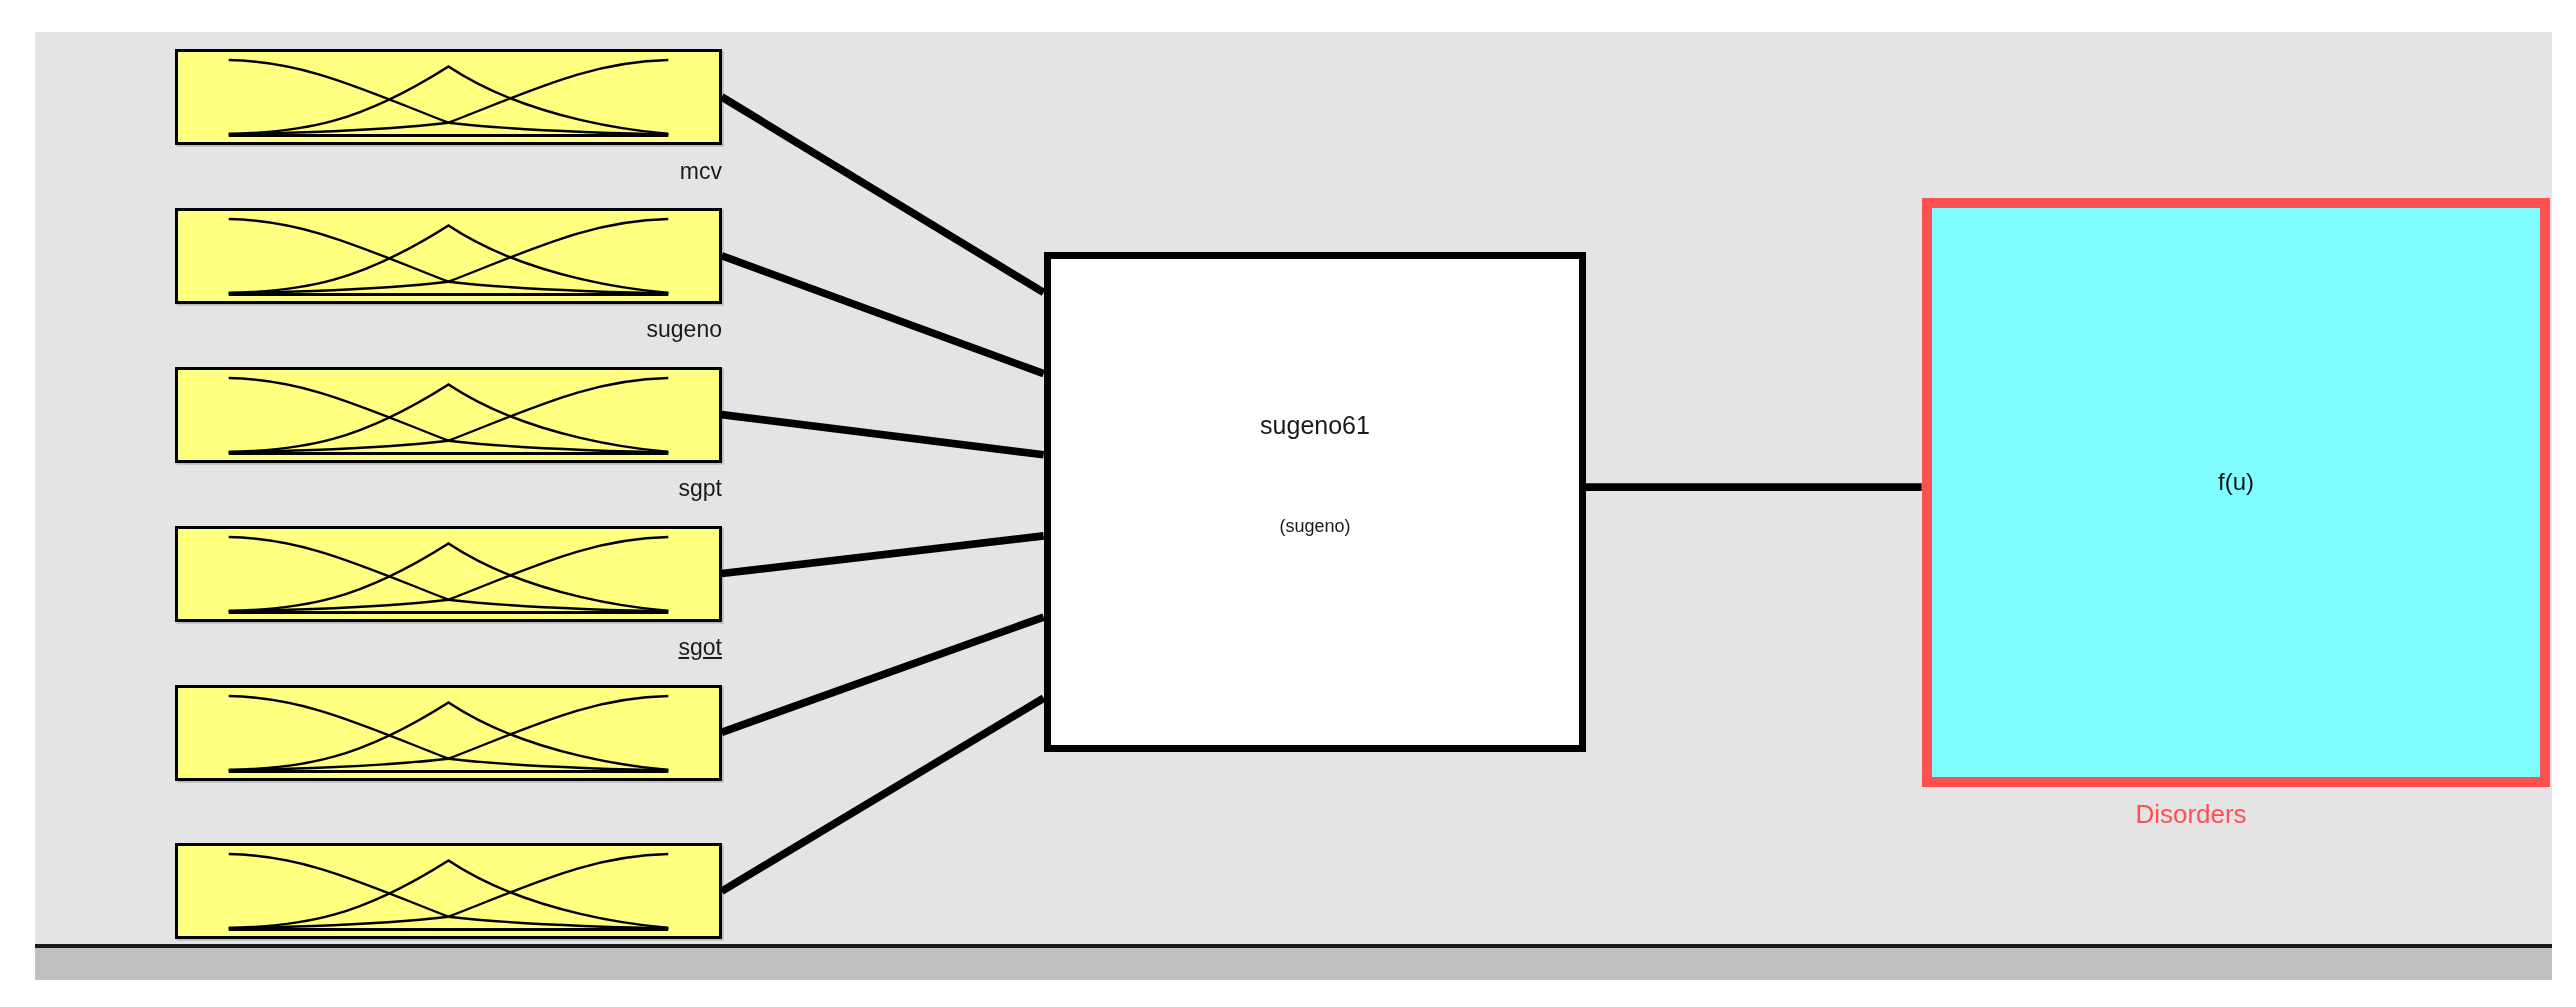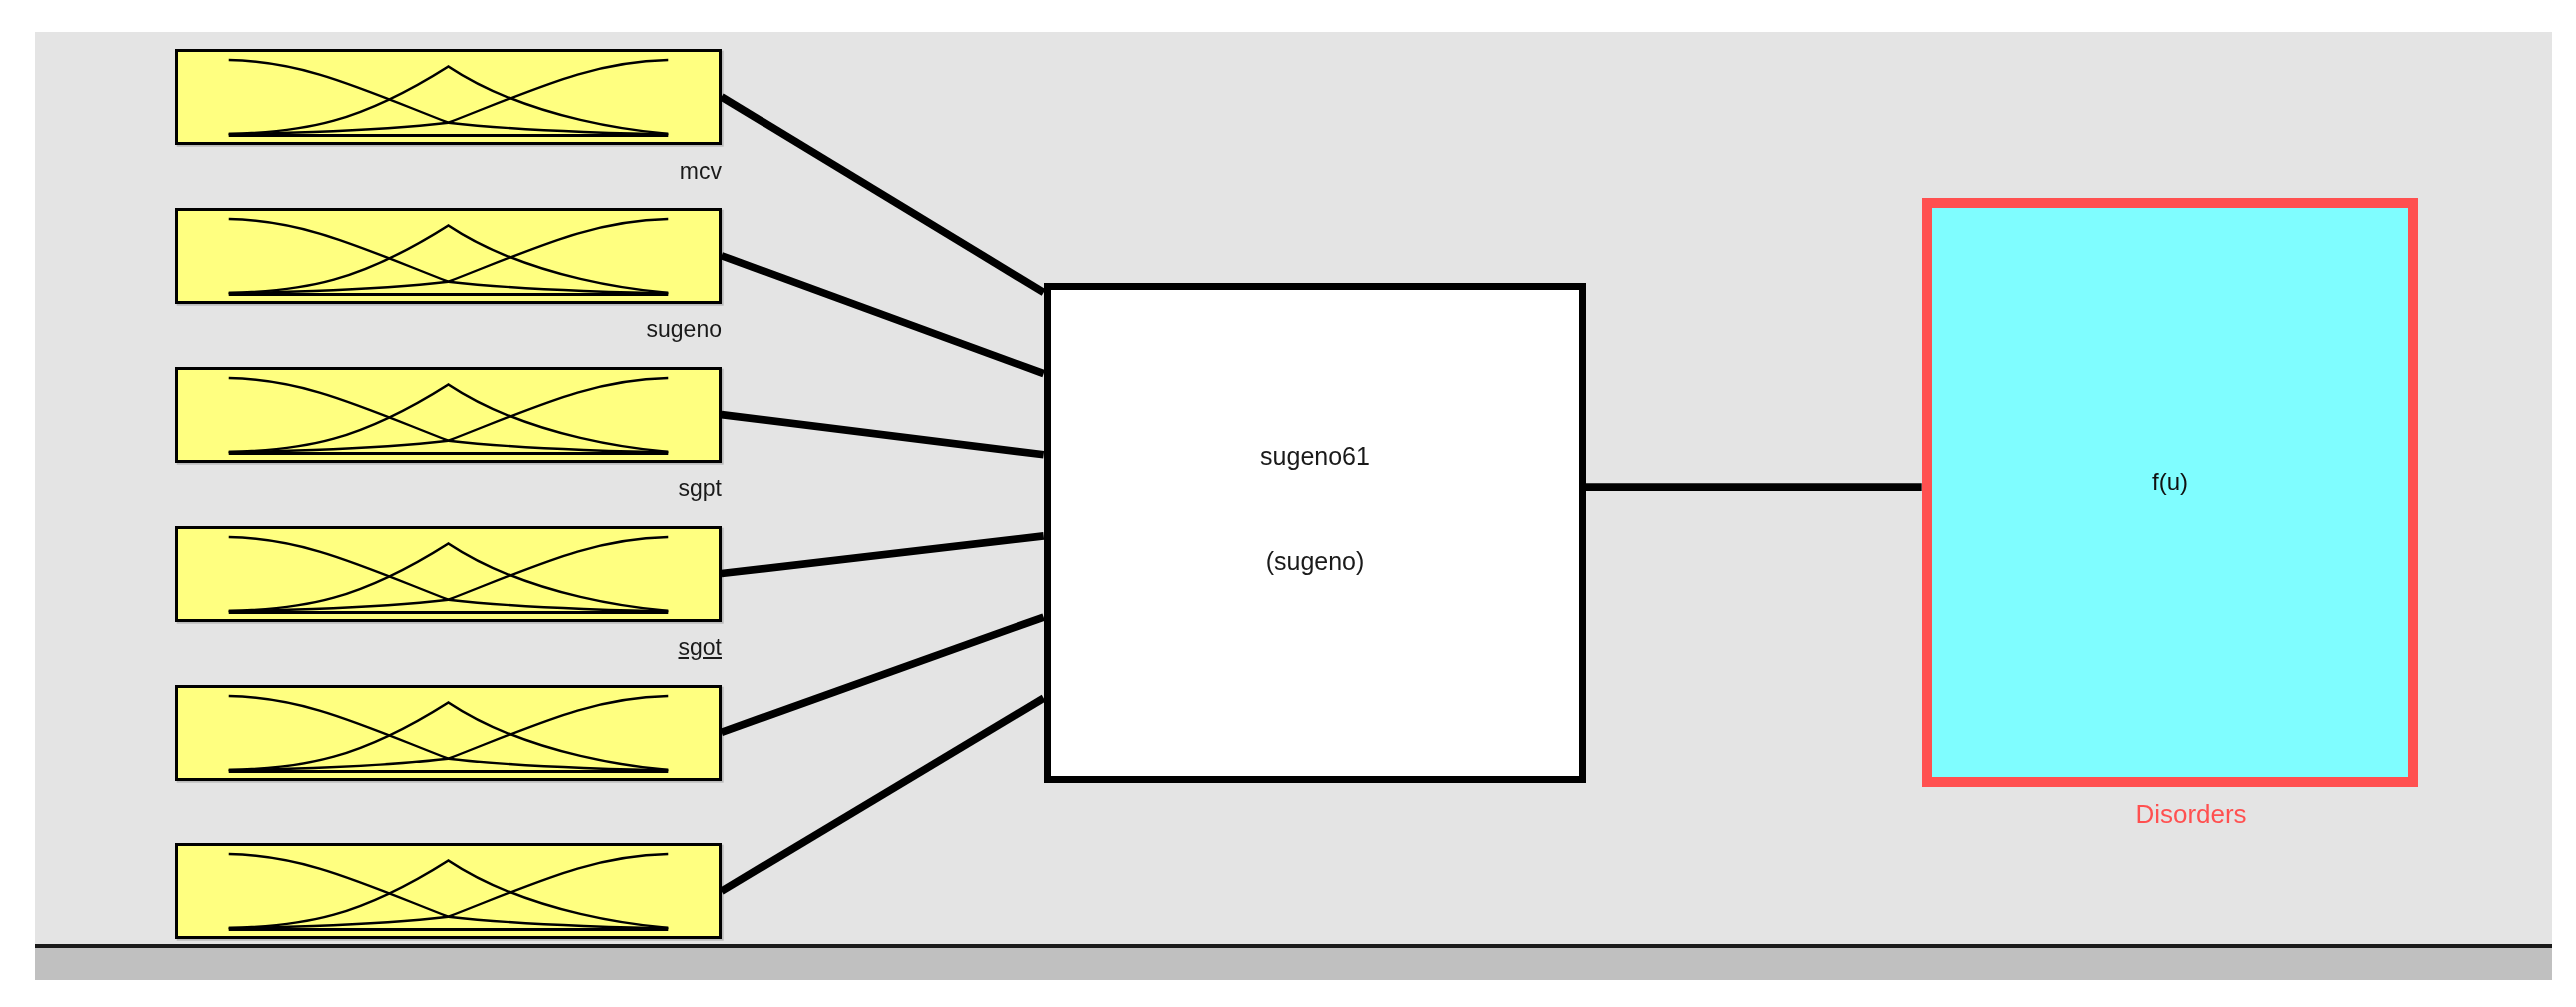--- a/index.html
+++ b/index.html
@@ -62,47 +62,46 @@
   
   #rule-block {
     position: absolute;
     left: 1009px;
     top: 220px;
     width: 542px;
     height: 500px;
     background: #ffffff;
     border: 7.7px solid #000000;
     box-sizing: border-box;
-    margin-top: 31px;
   }
   #rule-block .rb-title {
     position: absolute;
     left: 0;
     top: 152px;
     width: 100%;
     text-align: center;
     font-size: 25px;
     color: #1a1a1a;
   }
   #rule-block .rb-subtitle {
     position: absolute;
     left: 0;
     top: 257px;
     width: 100%;
     text-align: center;
-    font-size: 25px;
+    font-size: 18px;
     color: #1a1a1a;
   }
 
   
   #output-block {
     position: absolute;
     left: 1887px;
     top: 166px;
-    width: 496px;
+    width: 628px;
     height: 589px;
     background: #7ffdff;
     border: 10.2px solid #ff5050;
     box-sizing: border-box;
   }
   #output-block .ob-label {
     position: absolute;
     left: 0;
     top: 260px;
     width: 100%;

